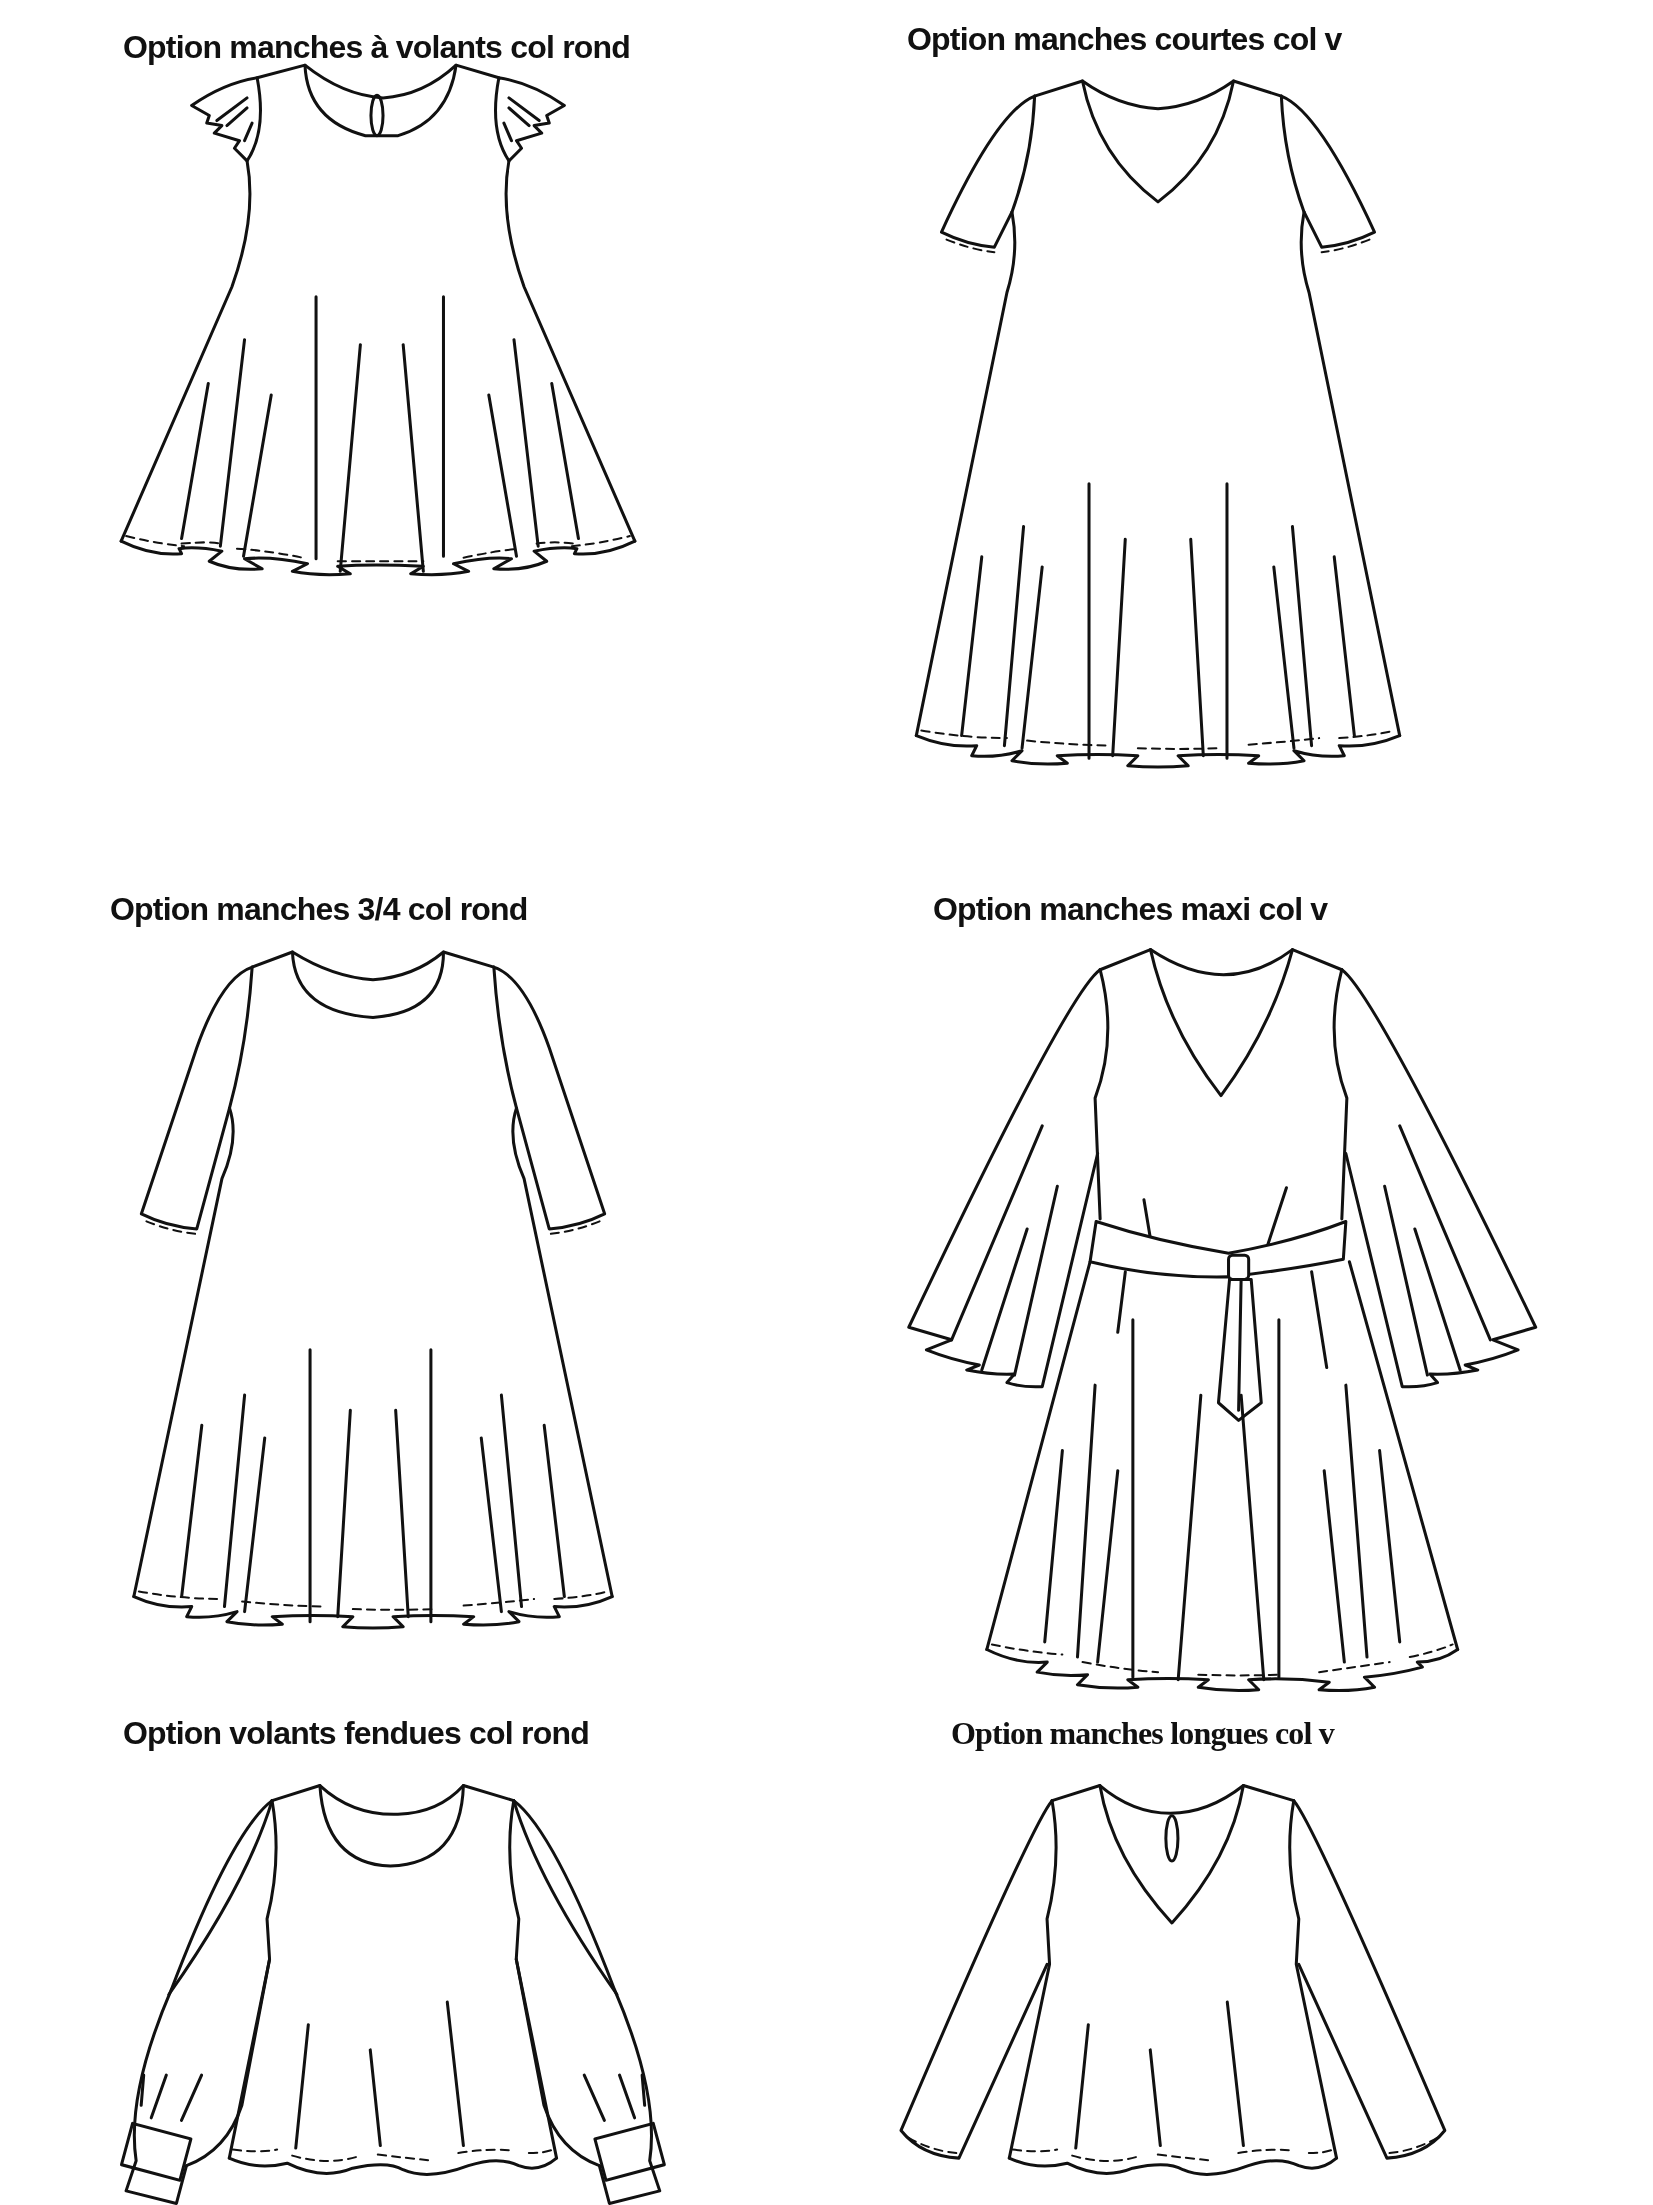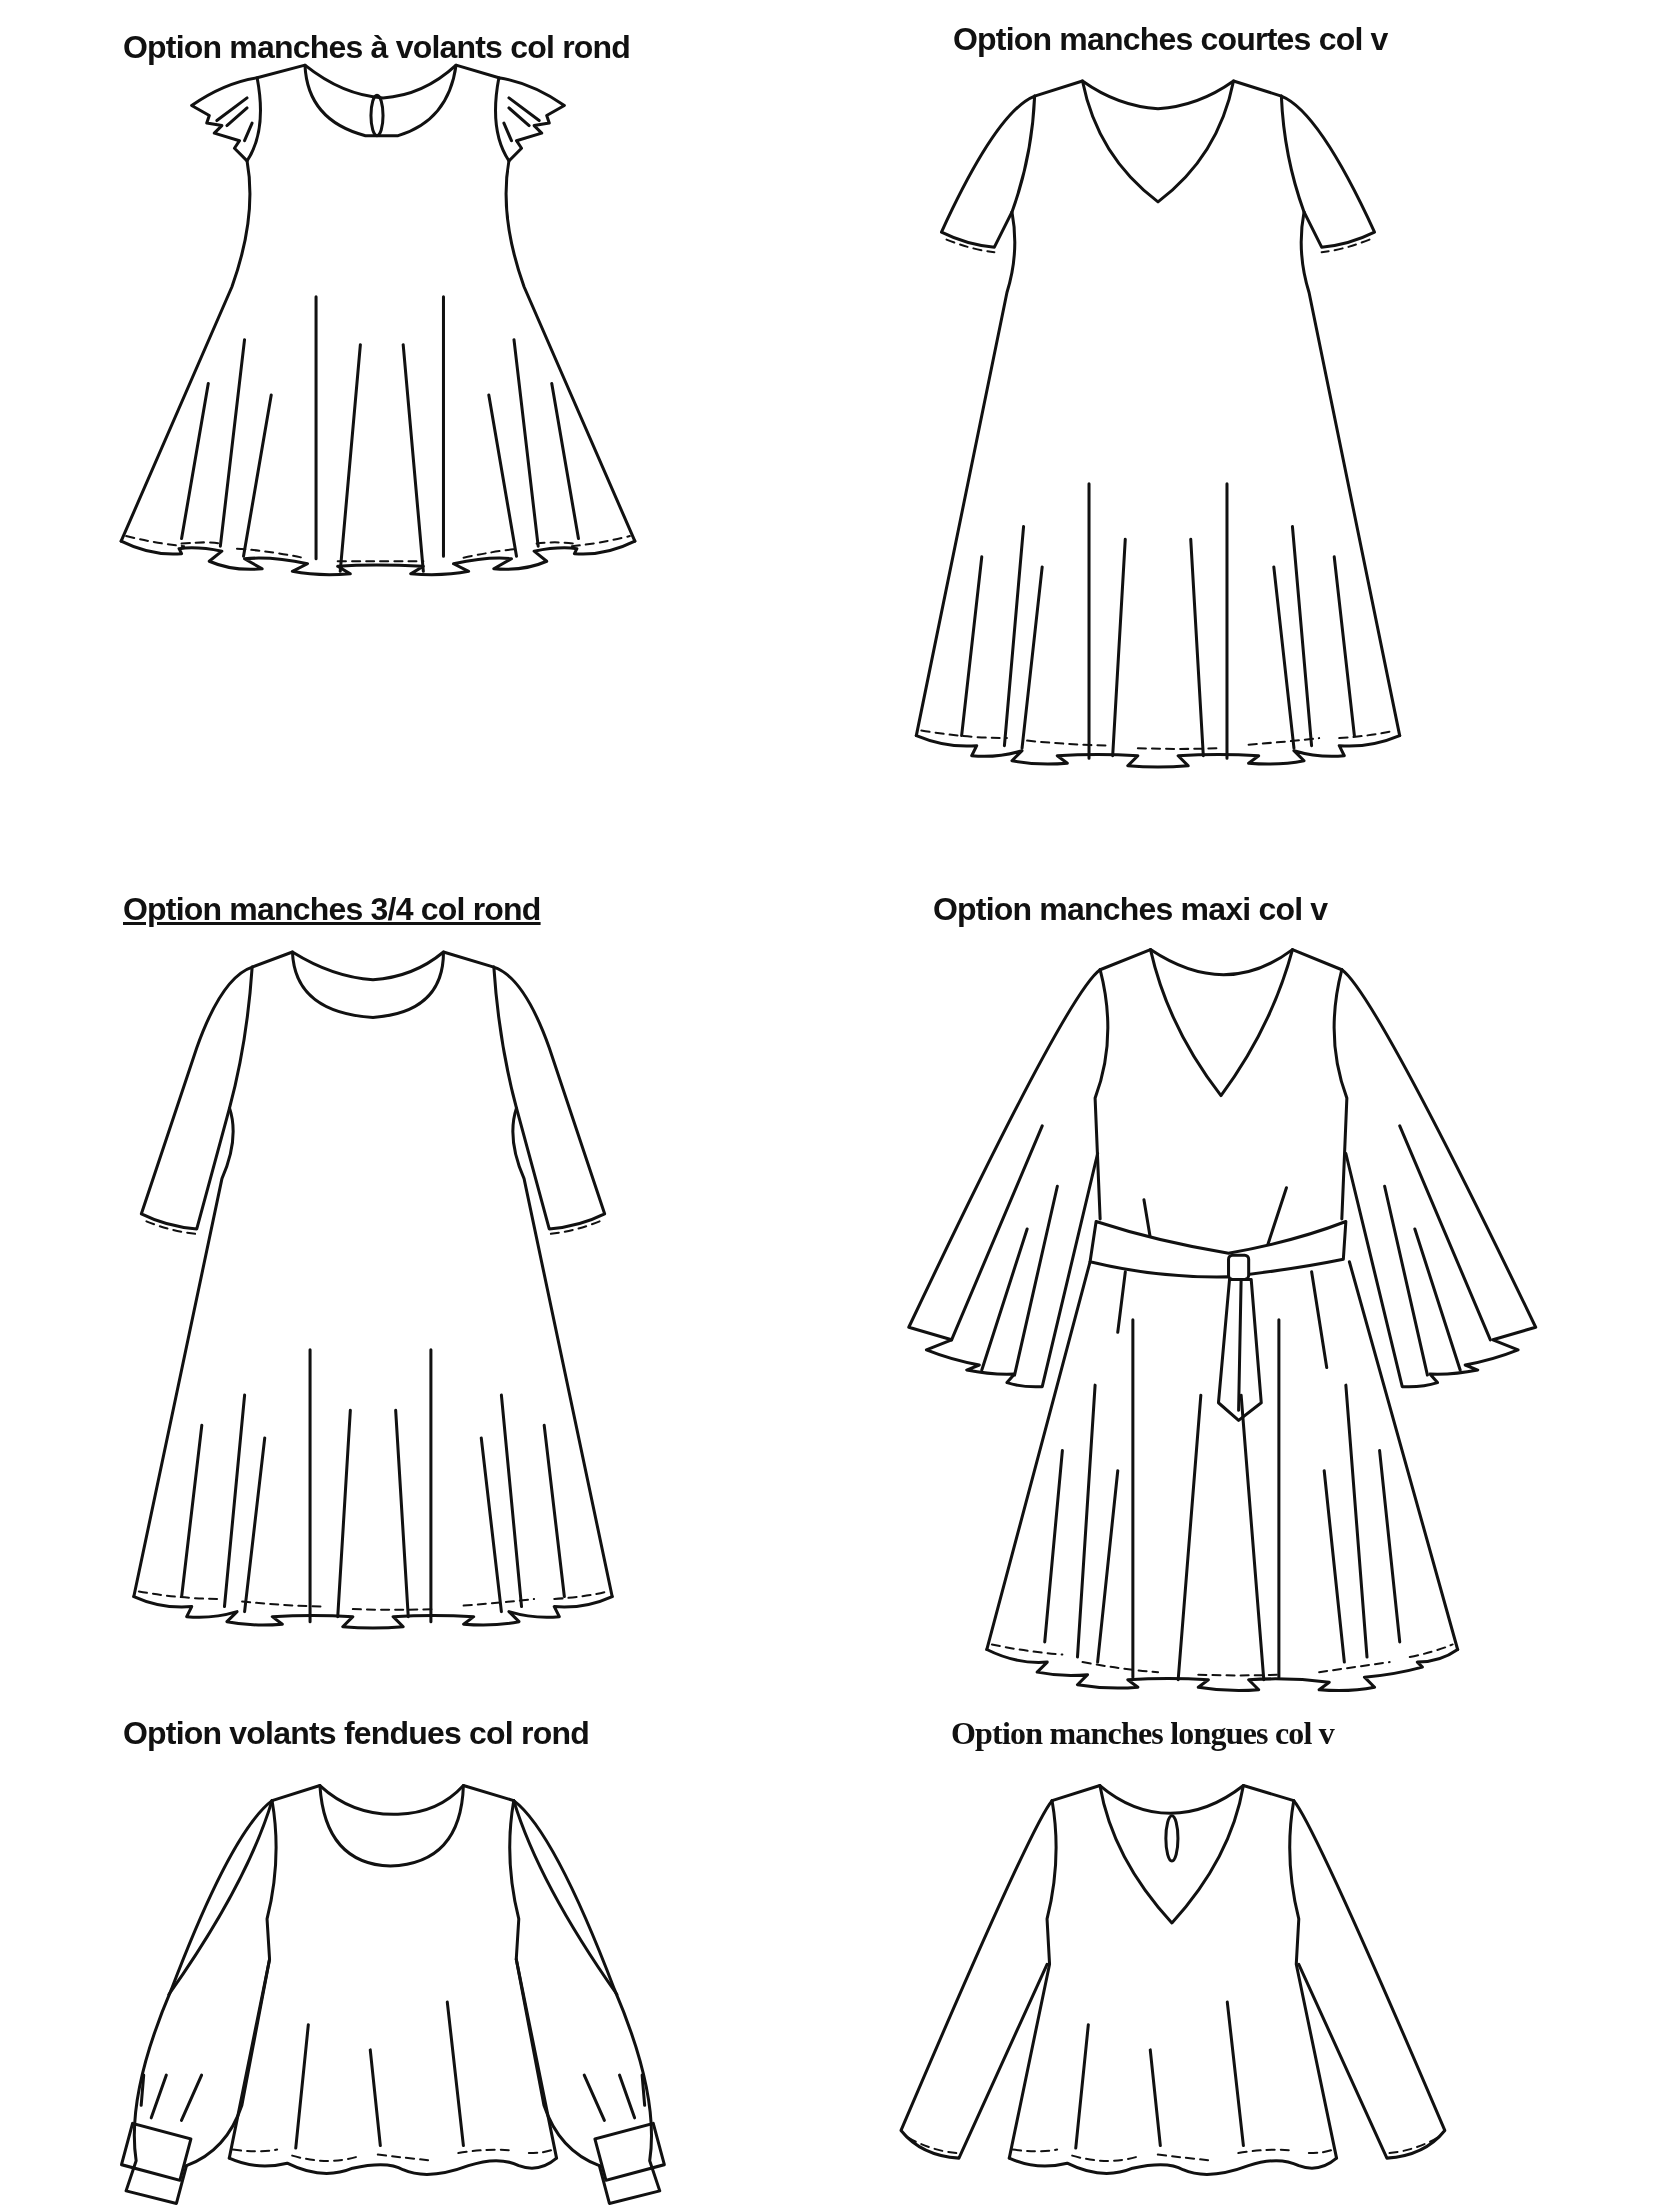--- a/index.html
+++ b/index.html
@@ -36,42 +36,42 @@
     <path d="M40 945 Q100 975 160 970 L155 960 Q190 955 240 965 L215 985 Q260 1005 320 1000 L285 980 Q340 975 410 990 L380 1005 Q430 1015 495 1010 L470 995 Q540 990 640 995 L615 1010 Q680 1015 730 1005 L700 990 Q770 975 815 980 L780 1000 Q840 1005 885 985 L860 965 Q910 955 945 960 L940 970 Q1000 975 1060 945"></path>
     <path class="dash" d="M50 935 Q110 950 165 955 M160 950 Q220 945 235 950 M270 960 Q340 965 400 978 M470 985 Q560 985 640 985 M720 978 Q780 965 830 960 M865 950 Q900 945 940 950 M935 955 Q990 950 1050 935"></path>
 
     <path d="M427 460 L427 980 M680 460 L680 975"></path>
     <path d="M285 545 L237 955 M515 555 L475 1005 M600 555 L640 1005 M820 545 L868 955"></path>
     <path d="M213 632 L160 940 M338 655 L283 975 M770 655 L825 975 M895 632 L948 940"></path>
   </svg>
 </div>
 
 <div class="panel">
-  <div class="label" style="left:953px; top:21px;">Option manches courtes col v</div>
+  <div class="label" style="left:907px; top:21px;">Option manches courtes col v</div>
   <svg class="sketch" style="left:906px; top:81px;" width="504" height="715" viewBox="0 0 1000 1420">
     <path d="M255 30 L350 0 Q420 50 500 55 Q580 50 650 0 L745 30"></path>
     <path d="M350 0 Q380 150 500 240 Q620 150 650 0"></path>
 
     <path d="M255 30 Q180 60 70 300 Q120 325 175 330 L210 260 Q250 150 255 30"></path>
     <path class="dash" d="M80 315 Q130 335 175 340"></path>
     <path d="M745 30 Q820 60 930 300 Q880 325 825 330 L790 260 Q750 150 745 30"></path>
     <path class="dash" d="M920 315 Q870 335 825 340"></path>
 
     <path d="M210 260 Q225 340 200 420 L20 1300"></path>
     <path d="M790 260 Q775 340 800 420 L980 1300"></path>
     <path d="M20 1300 Q80 1325 140 1320 L130 1340 Q180 1345 230 1330 L210 1350 Q260 1360 320 1355 L300 1340 Q380 1335 460 1340 L440 1360 Q500 1365 560 1360 L540 1340 Q620 1335 700 1340 L680 1355 Q740 1360 790 1350 L770 1330 Q820 1345 870 1340 L860 1320 Q920 1325 980 1300"></path>
     <path class="dash" d="M30 1290 Q120 1305 200 1305 M240 1310 Q320 1318 400 1320 M460 1325 Q540 1328 620 1325 M680 1318 Q760 1312 820 1305 M860 1305 Q930 1300 970 1290"></path>
     <path d="M363 800 L363 1345 M637 800 L637 1345"></path>
     <path d="M233 885 L195 1320 M435 910 L410 1340 M565 910 L590 1340 M767 885 L805 1320"></path>
     <path d="M150 945 L110 1300 M270 965 L230 1325 M730 965 L770 1325 M850 945 L890 1300"></path>
   </svg>
 </div>
 
 <div class="panel">
-  <div class="label" style="left:123px; top:891px;text-decoration:underline;">Option manches 3/4 col rond</div>
+  <div class="label" style="left:110px; top:891px;">Option manches 3/4 col rond</div>
   <svg class="sketch" style="left:121px; top:952px;" width="504" height="715" viewBox="0 0 1000 1420">
     <path d="M260 30 L340 0 Q420 50 500 55 Q580 50 640 0 L740 30"></path>
     <path d="M340 0 Q345 120 500 130 Q640 120 640 0"></path>
     <path d="M260 30 Q200 50 150 190 L40 520 Q90 545 150 550 L215 310 Q250 180 260 30"></path>
     <path class="dash" d="M50 535 Q100 555 150 560"></path>
     <path d="M740 30 Q800 50 850 190 L960 520 Q910 545 850 550 L785 310 Q750 180 740 30"></path>
     <path class="dash" d="M950 535 Q900 555 850 560"></path>
     <path d="M215 310 Q235 370 200 450 L25 1280"></path>
     <path d="M785 310 Q765 370 800 450 L975 1280"></path>
     <path d="M25 1280 Q80 1305 140 1300 L130 1320 Q180 1325 230 1310 L210 1330 Q260 1340 320 1335 L300 1320 Q380 1315 460 1320 L440 1340 Q500 1345 560 1340 L540 1320 Q620 1315 700 1320 L680 1335 Q740 1340 790 1330 L770 1310 Q820 1325 870 1320 L860 1300 Q920 1305 975 1280"></path>

